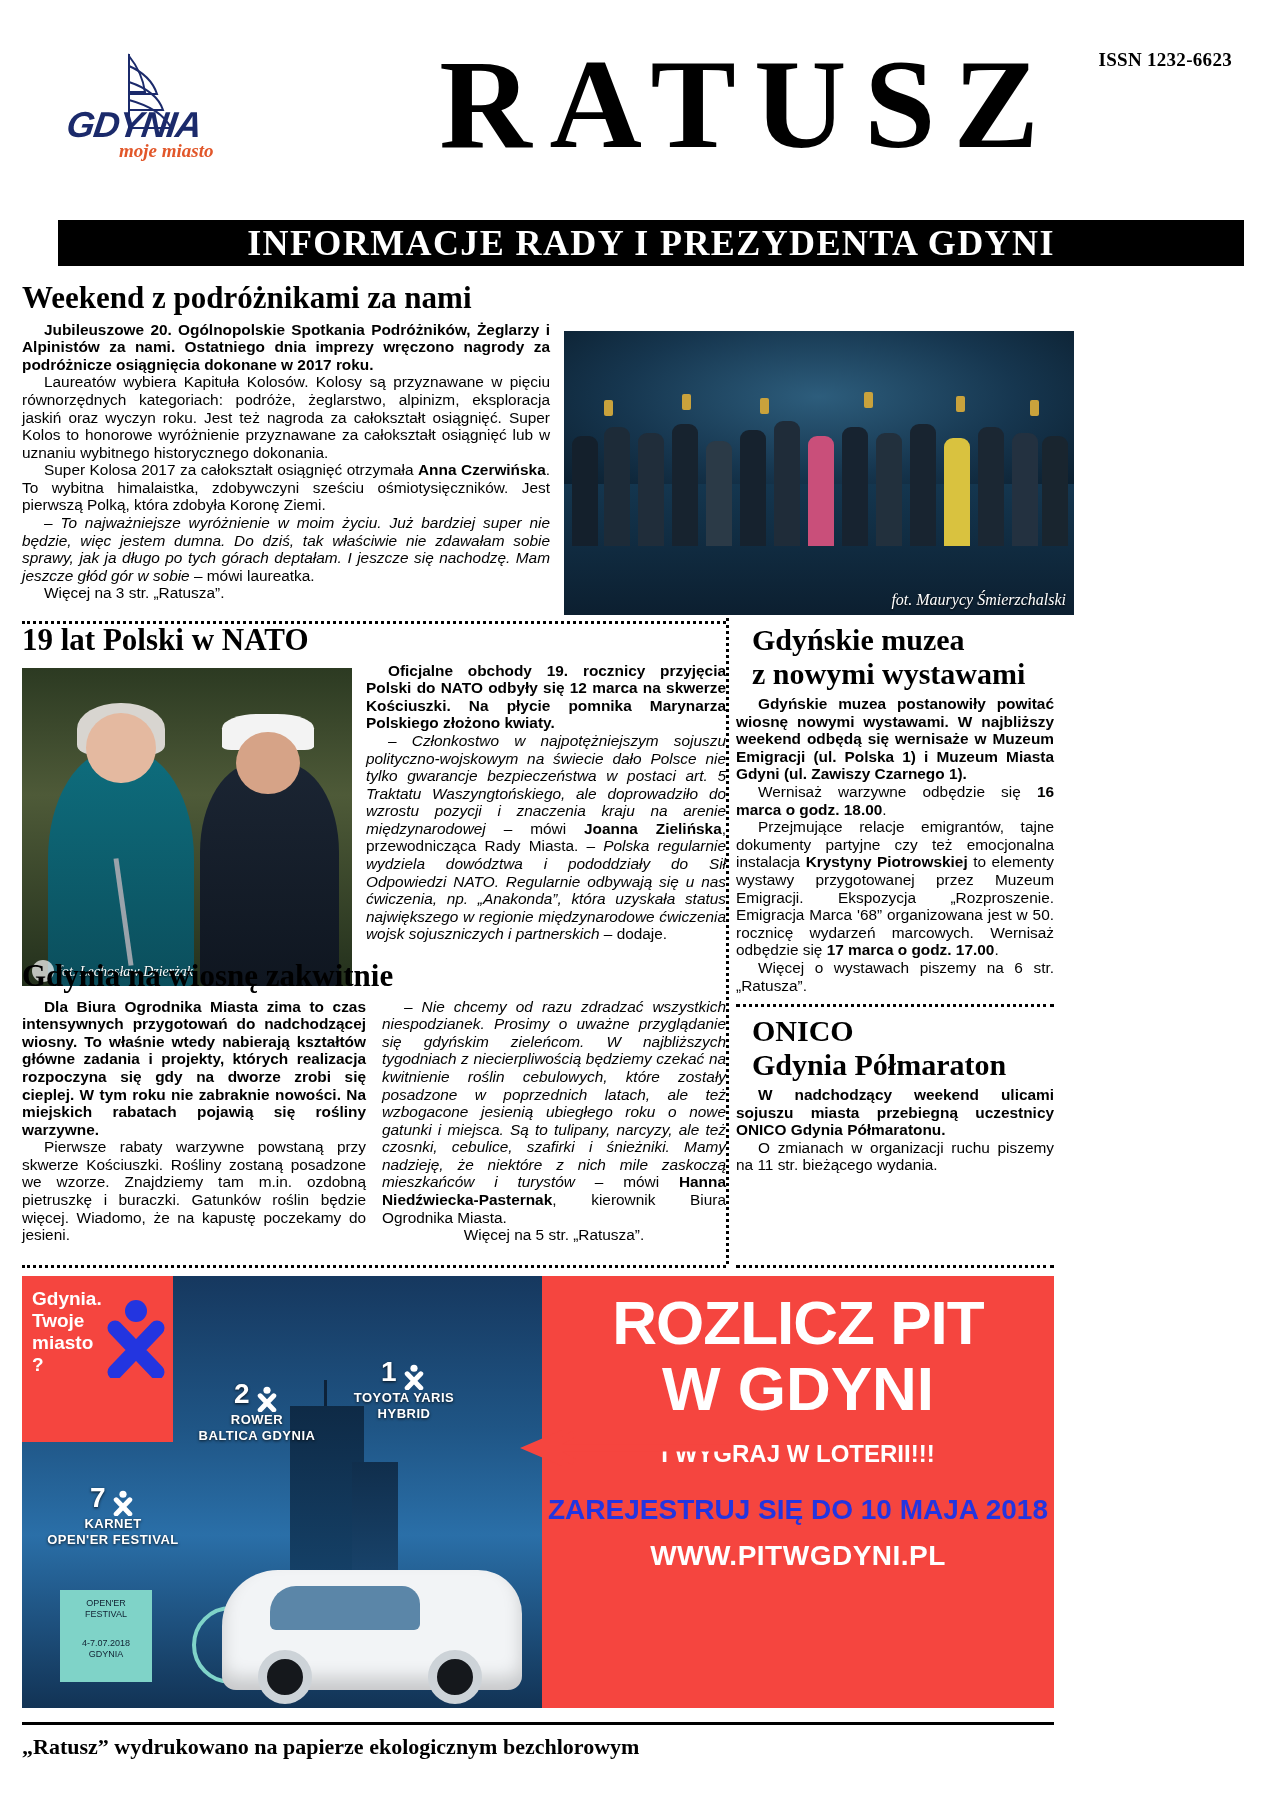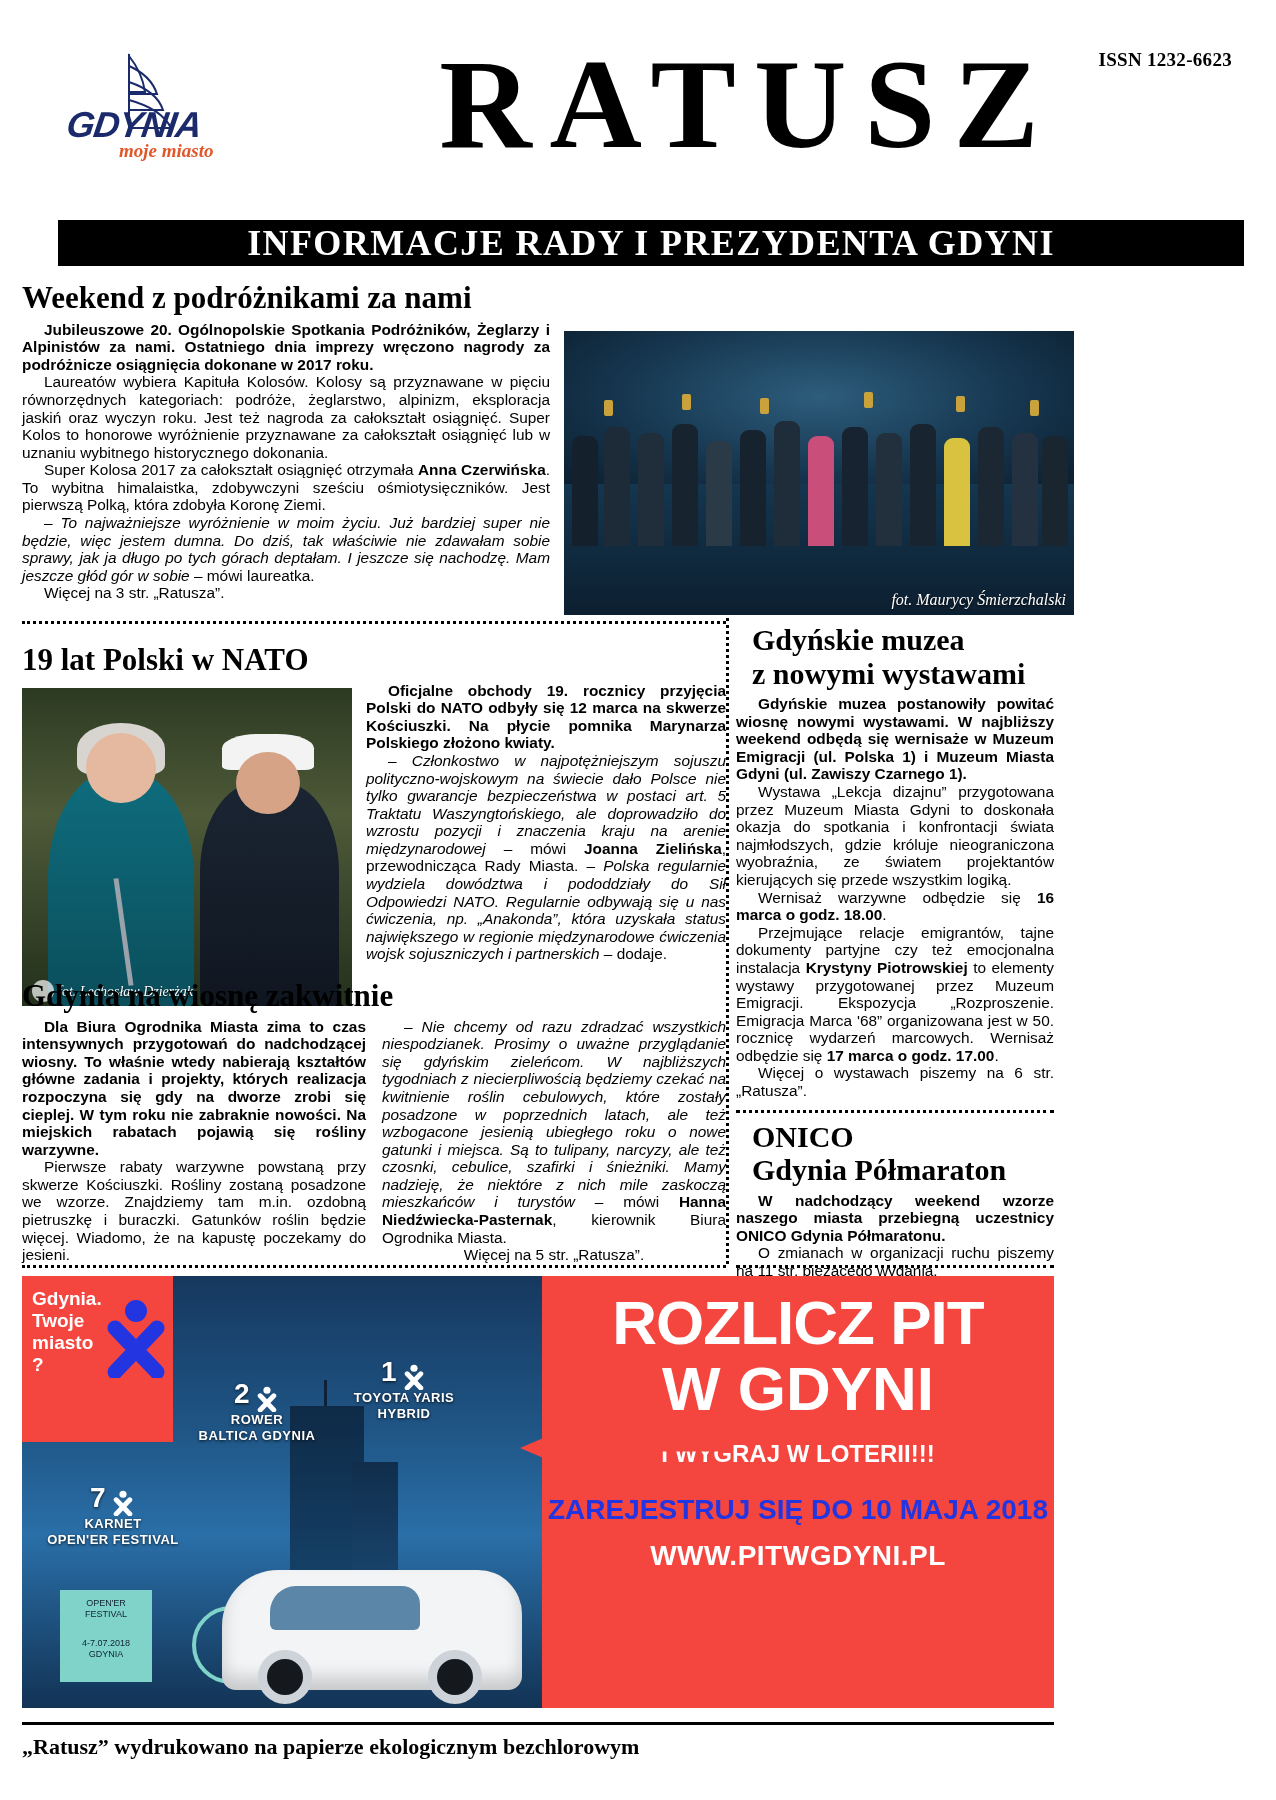--- a/index.html
+++ b/index.html
@@ -34,21 +34,21 @@
     background:#000; color:#fff; text-align:center;
     font-family:"Liberation Serif", serif; font-weight:bold;
     font-size:36px; line-height:46px; letter-spacing:1.4px;
   }
 
   
   .hl {
     font-family:"Liberation Serif", serif; font-weight:bold; line-height:1.05;
   }
   .h-main { font-size:31px; margin:10px 0 6px 0; }
-  .h-sec  { font-size:31px; margin:22px 0 5px 0; }
+  .h-sec  { font-size:31px; margin:2px 0 5px 0; }
   .h-right{ font-size:30px; margin:2px 0 4px 16px; }
   p.body {
     margin:0; font-size:15.4px; line-height:17.6px;
     text-align:justify; text-indent:22px; hyphens:auto;
   }
   p.body.b { font-weight:bold; }
   p.body b { font-weight:bold; }
   p.body i { font-style:italic; }
 
   .dots { border-top:3px dotted #000; margin:7px 0; height:0; }
@@ -308,34 +308,33 @@
         <p class="body" style="text-align:center;text-indent:0;">Więcej na 5 str. „Ratusza”.</p>
       </div>
     </div>
   </div>
 
   <div class="rail">
     <div class="hl h-right">Gdyńskie muzea</div>
     <div class="hl h-right" style="margin-top:-2px;">z nowymi wystawami</div>
 
     <p class="body b" style="margin-top:6px;">Gdyńskie muzea postanowiły powitać wiosnę nowymi wystawami. W najbliższy weekend odbędą się wernisaże w Muzeum Emigracji (ul. Polska 1) i Muzeum Miasta Gdyni (ul. Zawiszy Czarnego 1).</p>
-    <p class="body">Wystawa „Lekcja dizajnu” przygotowana przez Muzeum Miasta Gdyni to doskonała okazja do spotkania i konfrontacji świata najmłodszych, gdzie króluje nieograniczona wyobraźnia, ze światem projektantów kierujących się przede wszystkim logiką.</p>
     <p class="body">
       <span>Wernisaż warzywne odbędzie się </span><b>16 marca o godz. 18.00</b><span>.</span>
     </p>
     <p class="body">
       <span>Przejmujące relacje emigrantów, tajne dokumenty partyjne czy też emocjonalna instalacja </span><b>Krystyny Piotrowskiej</b><span> to elementy wystawy przygotowanej przez Muzeum Emigracji. Ekspozycja „Rozproszenie. Emigracja Marca '68” organizowana jest w 50. rocznicę wydarzeń marcowych. Wernisaż odbędzie się </span><b>17 marca o godz. 17.00</b><span>.</span>
     </p>
     <p class="body">Więcej o wystawach piszemy na 6 str. „Ratusza”.</p>
 
     <div class="dots"></div>
 
     <div class="hl h-right">ONICO</div>
     <div class="hl h-right" style="margin-top:-2px;">Gdynia Półmaraton</div>
-    <p class="body b" style="margin-top:6px;">W nadchodzący weekend wzorze naszego miasta przebiegną uczestnicy ONICO Gdynia Półmaratonu.</p>
+    <p class="body b" style="margin-top:6px;">W nadchodzący weekend ulicami sojuszu miasta przebiegną uczestnicy ONICO Gdynia Półmaratonu.</p>
     <p class="body">O zmianach w organizacji ruchu piszemy na 11 str. bieżącego wydania.</p>
   </div>
 
   <div class="dots" style="position:absolute;left:22px;top:1258px;width:704px;"></div>
   <div class="dots" style="position:absolute;left:736px;top:1258px;width:318px;"></div>
 
   <div class="ad">
     <div class="left">
       <div class="sky"></div>
       <div class="tower"></div>

